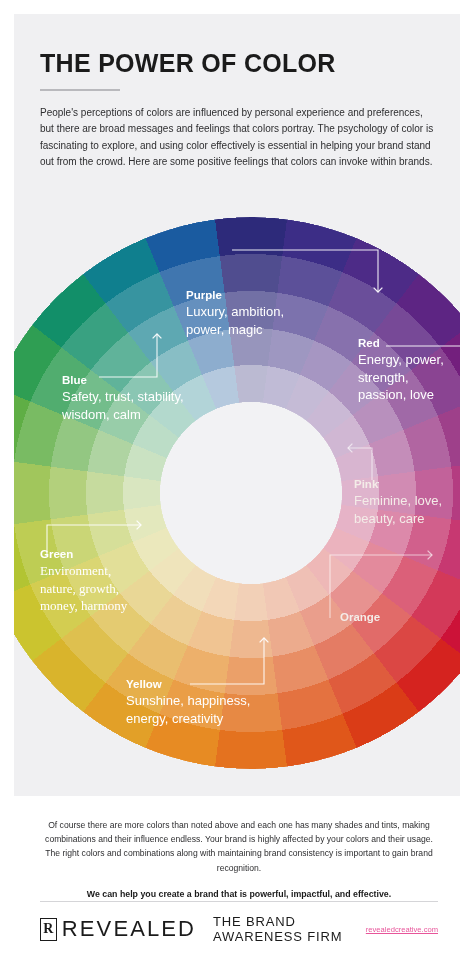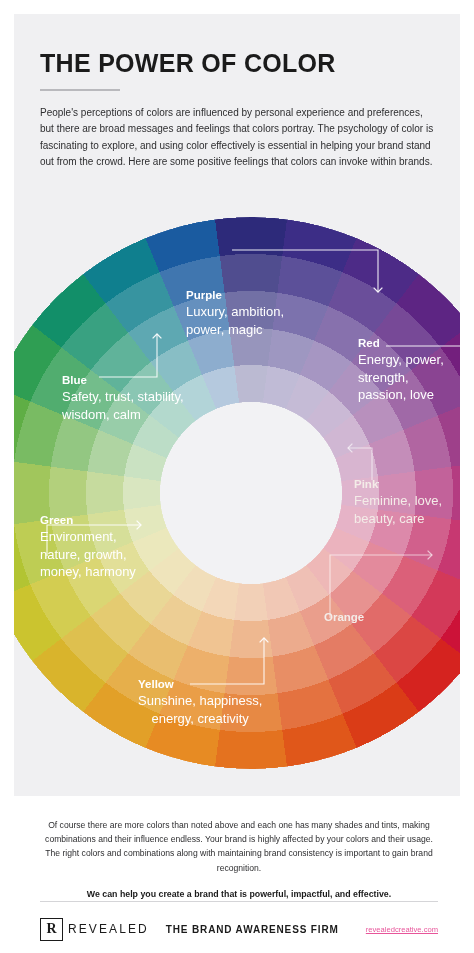--- a/index.html
+++ b/index.html
@@ -118,28 +118,28 @@
     width:23px; height:23px;
     border:1.7px solid #1b1b1b;
     display:flex; align-items:center; justify-content:center;
     font-family:"Liberation Serif", serif;
     font-size:14px;
     font-weight:bold;
     color:#1b1b1b;
   }
   .logo-word {
     margin-left:5px;
-    font-size:12px;
+    font-size:22px;
     letter-spacing:2.1px;
     color:#1b1b1b;
   }
   .tagline {
     margin-left:17px;
-    font-size:10px;
-    font-weight:bold;
+    font-size:13px;
+    font-weight:normal;
     letter-spacing:0.85px;
     color:#1b1b1b;
   }
   .site {
     margin-left:auto;
     font-size:7.6px;
     color:#e8559a;
   }
 </style>
 </head>
@@ -326,44 +326,44 @@
           <div class="co-name">Pink</div>
           <div class="co-desc" style="white-space: pre;">Feminine, love,
 beauty, care</div>
         </div>
         <div class="lead" style="left: 31px; top: 508px; width: 110px; height: 40px;">
           <svg width="110" height="40">
             <path d="M2,34 V3 H96" fill="none" stroke="rgba(255,255,255,0.9)" stroke-width="1.1"></path>
             <path d="M91.6,-1.4000000000000004L96,3L91.6,7.4" fill="none" stroke="rgba(255,255,255,0.9)" stroke-width="1.3"></path>
           </svg>
         </div>
-        <div class="callout" style="left: 26px; top: 499px;">
+        <div class="callout" style="left: 26px; top: 533px;">
           <div class="co-name">Green</div>
-          <div class="co-desc" style="white-space: pre;">Environment,
+          <div class="co-desc" style="white-space: pre; font-family: Liberation Serif, serif;">Environment,
 nature, growth,
 money, harmony</div>
         </div>
         <div class="lead" style="left: 314px; top: 538px; width: 120px; height: 70px;">
           <svg width="120" height="70">
             <path d="M2,66 V3 H104" fill="none" stroke="rgba(255,255,255,0.62)" stroke-width="1.1"></path>
             <path d="M99.6,-1.4000000000000004L104,3L99.6,7.4" fill="none" stroke="rgba(255,255,255,0.62)" stroke-width="1.3"></path>
           </svg>
         </div>
-        <div class="callout co-dim" style="left: 310px; top: 596px;">
+        <div class="callout co-dim" style="left: 326px; top: 596px;">
           <div class="co-name">Orange</div>
         </div>
         <div class="lead" style="left: 176px; top: 622px; width: 110px; height: 52px;">
           <svg width="110" height="52">
             <path d="M0,48 H74 V2" fill="none" stroke="rgba(255,255,255,0.9)" stroke-width="1.1"></path>
             <path d="M69.6,6.4L74,2L78.4,6.4" fill="none" stroke="rgba(255,255,255,0.9)" stroke-width="1.3"></path>
           </svg>
         </div>
-        <div class="callout" style="left: 124px; top: 663px;">
+        <div class="callout" style="left: 112px; top: 663px;">
           <div class="co-name">Yellow</div>
-          <div class="co-desc" style="white-space: pre; text-align: center;">Sunshine, happiness,
+          <div class="co-desc" style="white-space: pre;">Sunshine, happiness,
 energy, creativity</div>
         </div>
       </div>
 
   </div>
 
   <div class="bottom">
     <p>Of course there are more colors than noted above and each one has many shades and tints, making combinations and their influence endless. Your brand is highly affected by your colors and their usage. The right colors and combinations along with maintaining brand consistency is important to gain brand recognition.</p>
     <p class="cta">We can help you create a brand that is powerful, impactful, and effective.</p>
   </div>

